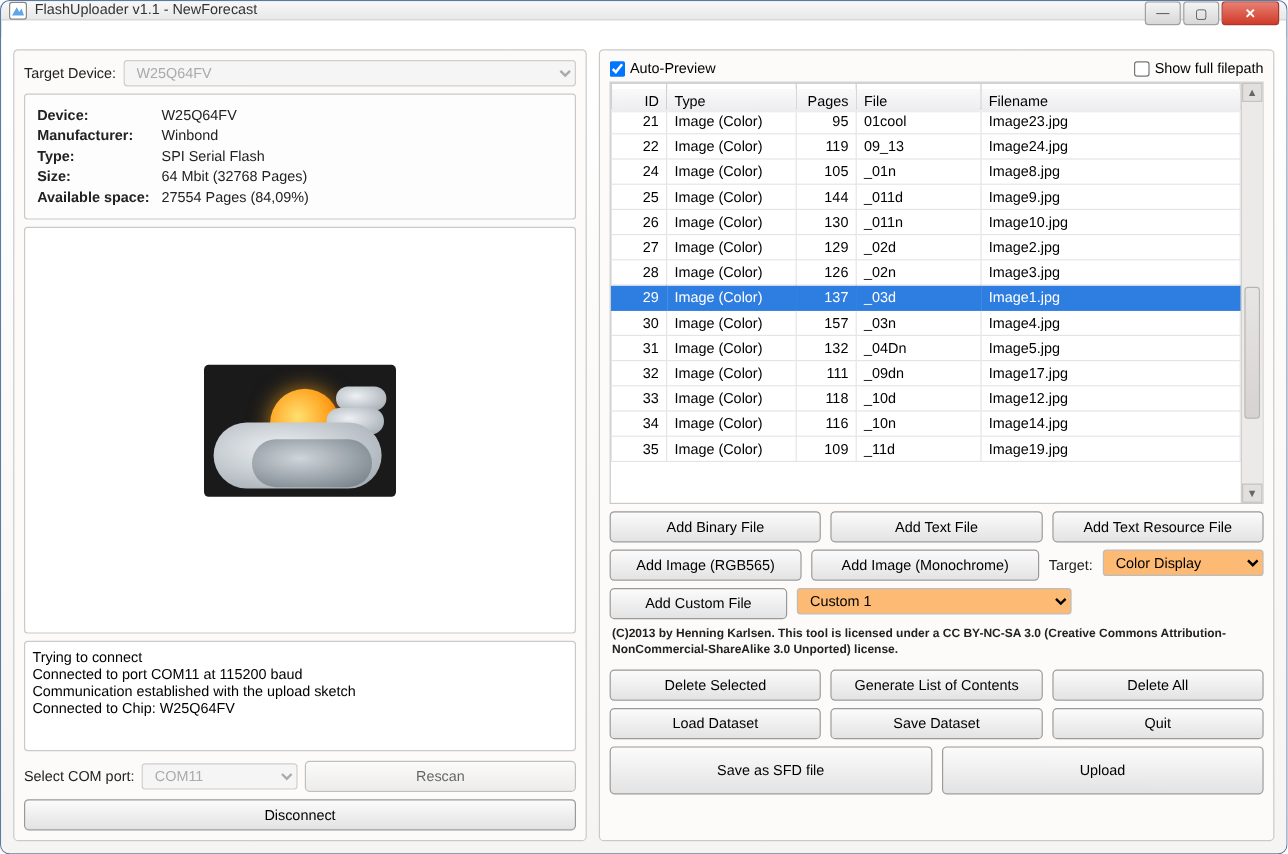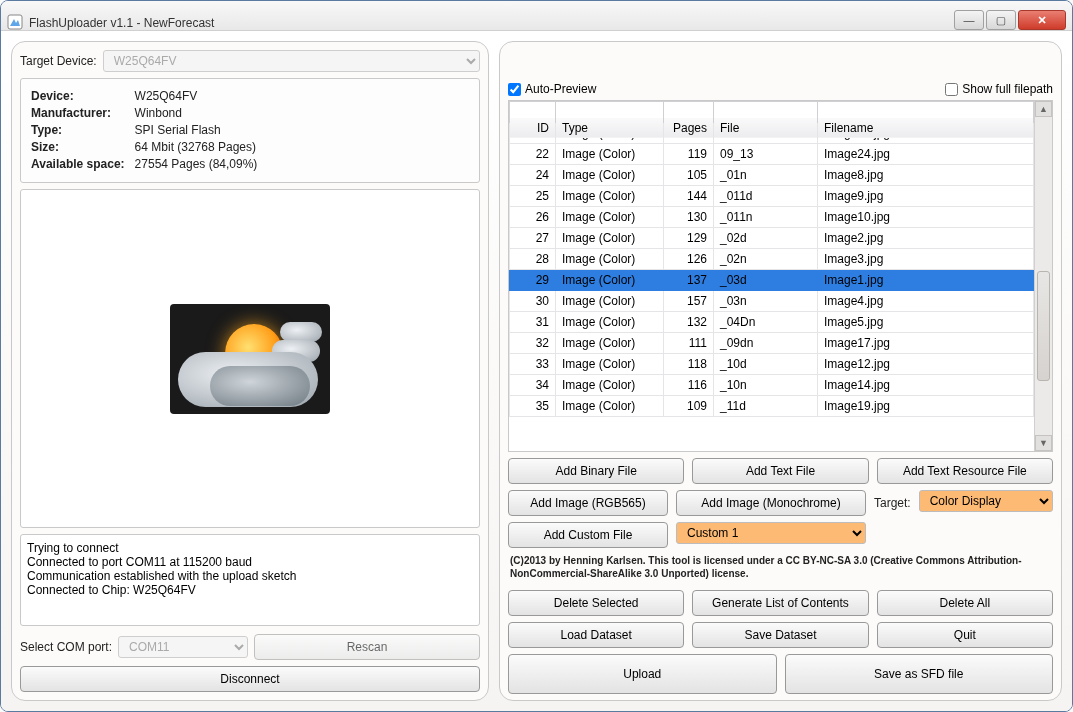--- a/index.html
+++ b/index.html
@@ -1,53 +1,53 @@
 <!DOCTYPE html>
 <html><head>
 <meta charset="utf-8">
 <style>
 * { box-sizing: border-box; margin: 0; padding: 0; font-family: "Segoe UI", Tahoma, sans-serif; font-size: 12px; }
 body { background: #fff; }
 .window { width: 1073px; height: 712px; position: relative; background: #fff; border: 1px solid #5a7aa0; border-radius: 8px; overflow: hidden; box-shadow: 0 0 0 6px rgba(0,0,0,0.02); margin: 0 auto; }
-.titlebar { height: 30px; background: linear-gradient(#f8f8f8,#e8e8e8); display: flex; align-items: flex-end; padding: 0 6px; border-bottom: 1px solid #d0d0d0; }
+.titlebar { height: 16px; background: linear-gradient(#f8f8f8,#e8e8e8); display: flex; align-items: flex-start; padding: 0 6px; border-bottom: 1px solid #d0d0d0; }
 .titlebar .icon { width: 16px; height: 16px; margin-right: 6px; display:inline-block; }
 .titlebar .title { flex: 1; color: #333; }
 .titlebar .winbtns { display: flex; gap: 2px; }
 .winbtn { width: 30px; height: 20px; border: 1px solid #a0a0a0; border-radius: 3px; background: linear-gradient(#f4f4f4,#d8d8d8); display:flex; align-items:center; justify-content:center; font-size:11px; color:#444;}
 .winbtn.max { width:30px; }
 .winbtn.close { width: 48px; background: linear-gradient(#e97f72,#cf3b2a); border-color:#a8382b; color:#fff; font-weight:bold;}
 .content { position: absolute; top:30px; left:0; right:0; bottom:0; padding: 10px; display:flex; gap:10px; background: linear-gradient(#fff,#f6f4f2); }
-.leftpane, .rightpane { border:1px solid #c9c9c9; border-radius:14px; background:#fdfbfa; padding:8px; display:flex; flex-direction:column; }
+.leftpane, .rightpane { border:1px solid #c9c9c9; border-radius:4px; background:#fdfbfa; padding:8px; display:flex; flex-direction:column; }
 .leftpane { width: 478px; }
 .rightpane { flex:1; }
 .row { display:flex; align-items:center; gap:6px; margin-bottom:6px; }
 .lbl { color:#222; }
 select, input[type=text] { border:1px solid #bcbcbc; border-radius:3px; padding:2px 6px; background:#fdba74; height:22px; }
 select:disabled, input:disabled { background:#f3f3f3; color:#888; }
 .devicebox { border:1px solid #c9c9c9; border-radius:3px; background:#fdfdfd; padding:8px; font-size:12px; color:#222; }
 .devicebox table td { padding: 0 8px 1px 0; }
 .devicebox table td:first-child { font-weight:bold; }
 .preview { flex:1; border:1px solid #c9c9c9; border-radius:3px; background:#fff; margin-top:6px; display:flex; align-items:center; justify-content:center; position:relative; overflow:hidden;}
 .preview-img { width:160px; height:110px; background:#1a1a1a; border-radius:4px; position:relative; overflow:hidden;}
 .logbox { border:1px solid #c9c9c9; border-radius:3px; background:#fff; height:92px; margin-top:6px; padding:6px; overflow:auto; white-space:pre; font-size:12px;}
 .btn { border:1px solid #999; border-radius:4px; background:linear-gradient(#fbfbfb,#e3e3e3); padding:4px 8px; text-align:center; cursor:pointer; height:26px; display:flex; align-items:center; justify-content:center; }
 .btn.wide { flex:1; }
 .btn.tall { height:40px; }
 .btn-row { display:flex; gap:8px; margin-top:6px; }
 .checkbox { display:inline-flex; align-items:center; gap:4px; }
 .checkbox input { width:13px; height:13px; }
-.toprow { display:flex; align-items:center; justify-content:space-between; margin-bottom:4px;margin-top:32px; }
+.toprow { display:flex; align-items:center; justify-content:space-between; margin-bottom:4px; }
 .tablewrap { border:1px solid #c9c9c9; background:#fff; flex:0 0 auto; height:352px; position:relative; display:flex;}
 .tableinner { flex:1; overflow:hidden; }
 table.grid { width:100%; border-collapse:collapse; }
-table.grid th { background:linear-gradient(#fafafb,#ececee); border:1px solid #cfcfd4; padding:3px 6px; font-weight:normal; text-align:left; position:sticky; top:16px; }
+table.grid th { background:linear-gradient(#fafafb,#ececee); border:1px solid #cfcfd4; padding:3px 6px; font-weight:normal; text-align:left; position:sticky; top:4px; }
 table.grid th.id, table.grid td.id { text-align:right; }
 table.grid th.pages, table.grid td.pages { text-align:right; }
 table.grid td { border:1px solid #e5e5e8; padding:3px 6px; background:#fff; }
-table.grid tr.selected td { background:#2e7de0; color:#000000; border-color:#2e7de0; }
+table.grid tr.selected td { background:#2e7de0; color:#ffffff; border-color:#2e7de0; }
 .vscroll { width:18px; background:#eceae8; border-left:1px solid #d0d0d0; position:relative; }
 .vscroll .thumb { position:absolute; left:2px; right:2px; top:170px; height:110px; background:linear-gradient(#e8e6e4,#d5d2cf); border:1px solid #b8b4b0; border-radius:3px; }
 .vscroll .arr { position:absolute; left:0; right:0; height:16px; background:#e2e0de; border:1px solid #c6c2bf; text-align:center; font-size:9px; line-height:14px; color:#666;}
 .vscroll .arr.up { top:0; }
 .vscroll .arr.down { bottom:0; }
 .license { font-size:10px; font-weight:bold; color:#222; margin:6px 2px 4px 2px; line-height:1.3; }
 .col-id{width:46px}.col-type{width:108px}.col-pages{width:50px}.col-note{width:104px}.col-file{}
 .preview-sun{position:absolute;left:55px;top:20px;width:58px;height:58px;border-radius:50%;background:radial-gradient(circle at 40% 40%, #ffe070, #ff9f1a 55%, #e56a00 80%);box-shadow:0 0 18px rgba(255,170,30,0.7);}
 .preview-cloud{position:absolute;background:radial-gradient(ellipse at 40% 40%, #eef1f4, #9aa3ab);border-radius:50px;filter:blur(0.3px);}
 .preview-cloud.c1{left:8px;top:48px;width:140px;height:55px;}
@@ -273,35 +273,35 @@
         <div class="btn wide">Add Text File</div>
         <div class="btn wide">Add Text Resource File</div>
       </div>
       <div class="btn-row">
         <div class="btn" style="width:160px">Add Image (RGB565)</div>
         <div class="btn" style="width:190px">Add Image (Monochrome)</div>
         <span class="lbl" style="align-self:center">Target:</span>
         <select style="flex:1"><option>Color Display</option></select>
       </div>
       <div class="btn-row">
-        <div class="btn" style="width:160px">Add Custom File</div>
-        <select style="width:190px"><option>Custom 1</option></select>
+        <div class="btn" style="width:148px">Add Custom File</div>
+        <select style="width:229px"><option>Custom 1</option></select>
       </div>
 
       <div class="license">(C)2013 by Henning Karlsen. This tool is licensed under a CC BY-NC-SA 3.0 (Creative Commons Attribution-NonCommercial-ShareAlike 3.0 Unported) license.</div>
 
       <div class="btn-row">
         <div class="btn wide">Delete Selected</div>
         <div class="btn wide">Generate List of Contents</div>
         <div class="btn wide">Delete All</div>
       </div>
       <div class="btn-row">
         <div class="btn wide">Load Dataset</div>
         <div class="btn wide">Save Dataset</div>
         <div class="btn wide">Quit</div>
       </div>
       <div class="btn-row">
+        <div class="btn wide tall">Save as SFD file</div>
         <div class="btn wide tall">Upload</div>
-        <div class="btn wide tall">Save as SFD file</div>
       </div>
     </div>
   </div>
 </div>
 
 </body></html>

